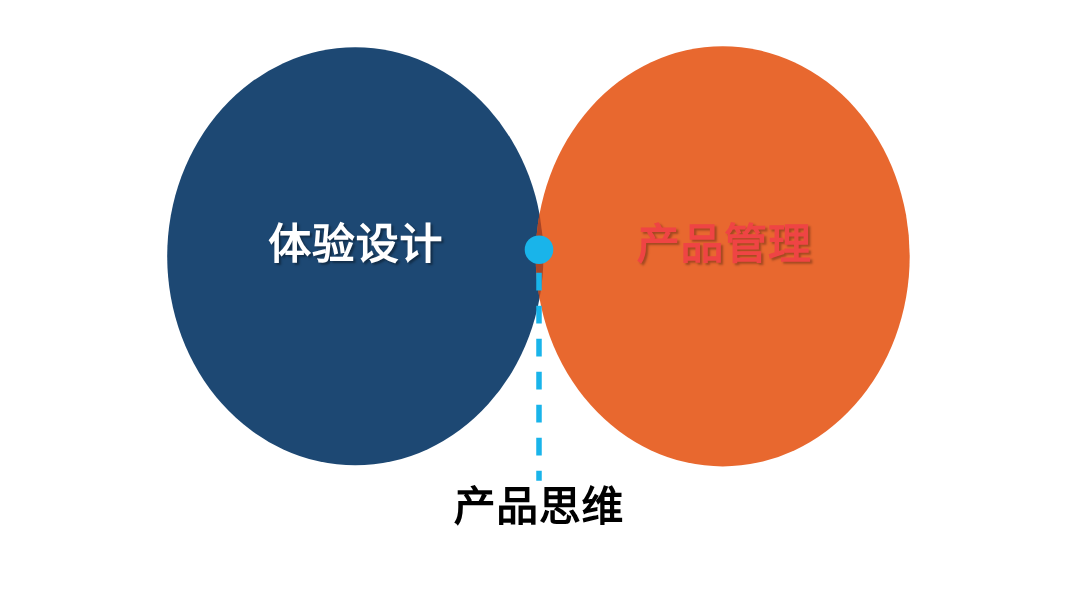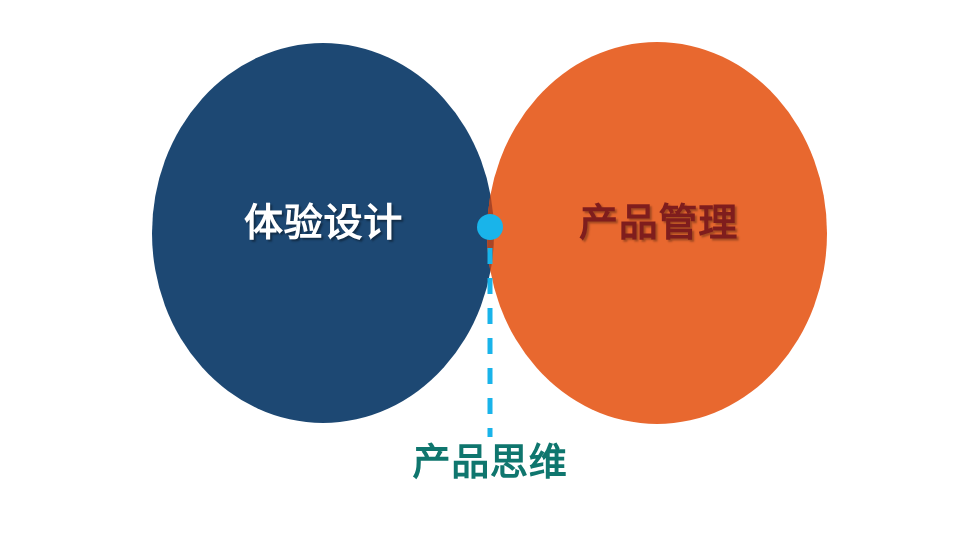--- a/index.html
+++ b/index.html
@@ -83,17 +83,17 @@
       <ellipse cx="657" cy="233" rx="170" ry="191" fill="#a94526"></ellipse>
     </g>
 
     <line x1="490" y1="248" x2="490" y2="437" stroke="#19b4ea" stroke-width="5" stroke-dasharray="16 14" stroke-linecap="butt"></line>
 
     <circle cx="490" cy="227" r="13" fill="#19b4ea"></circle>
   </svg>
 
   <div class="venn-label" id="label-left" style="color: rgb(255, 255, 255);">体验设计</div>
 
-  <div class="venn-label" id="label-right" style="color: #7f1d1d;">产品管理</div>
+  <div class="venn-label" id="label-right" style="color: #ef4444;">产品管理</div>
 
-  <div class="venn-label" id="label-bottom" style="color: #0f766e;">产品思维</div>
+  <div class="venn-label" id="label-bottom" style="color: #000000;">产品思维</div>
 
 </div>
 
 </body></html>

